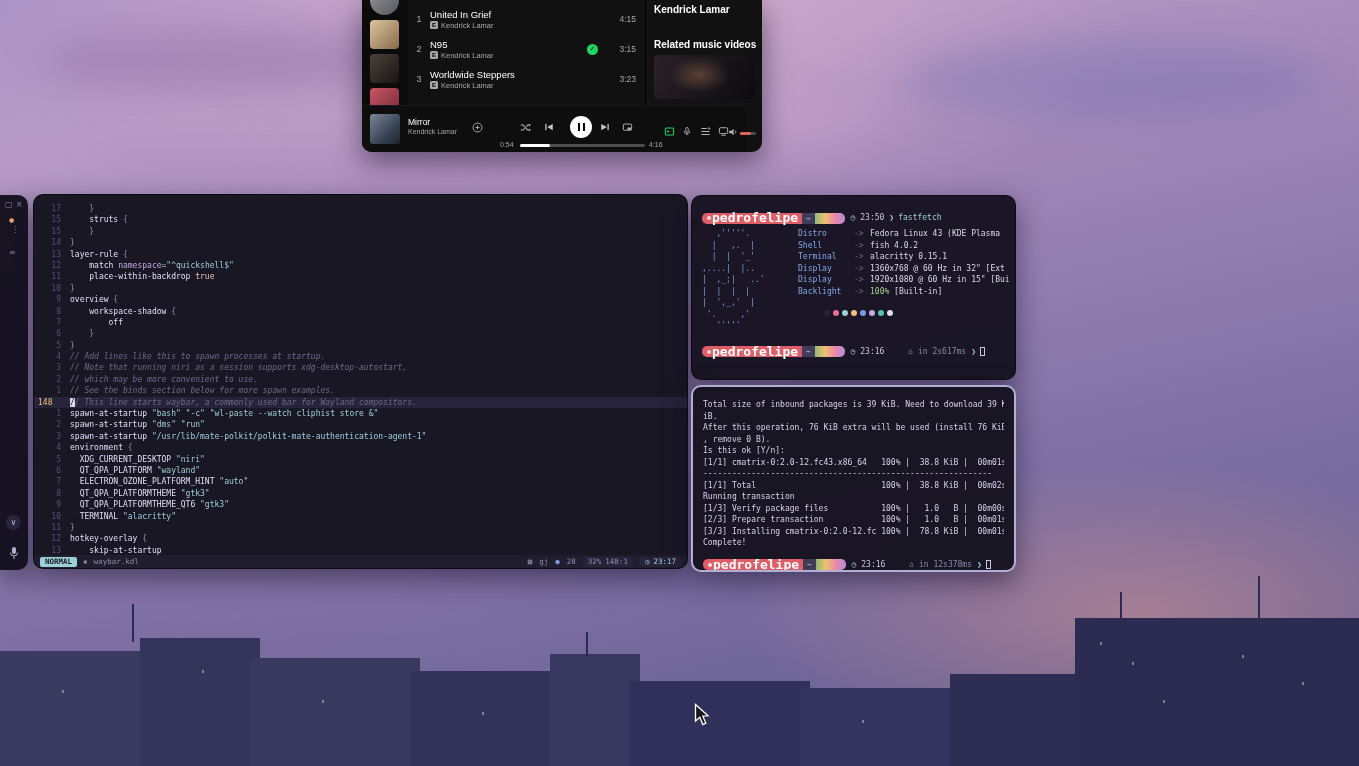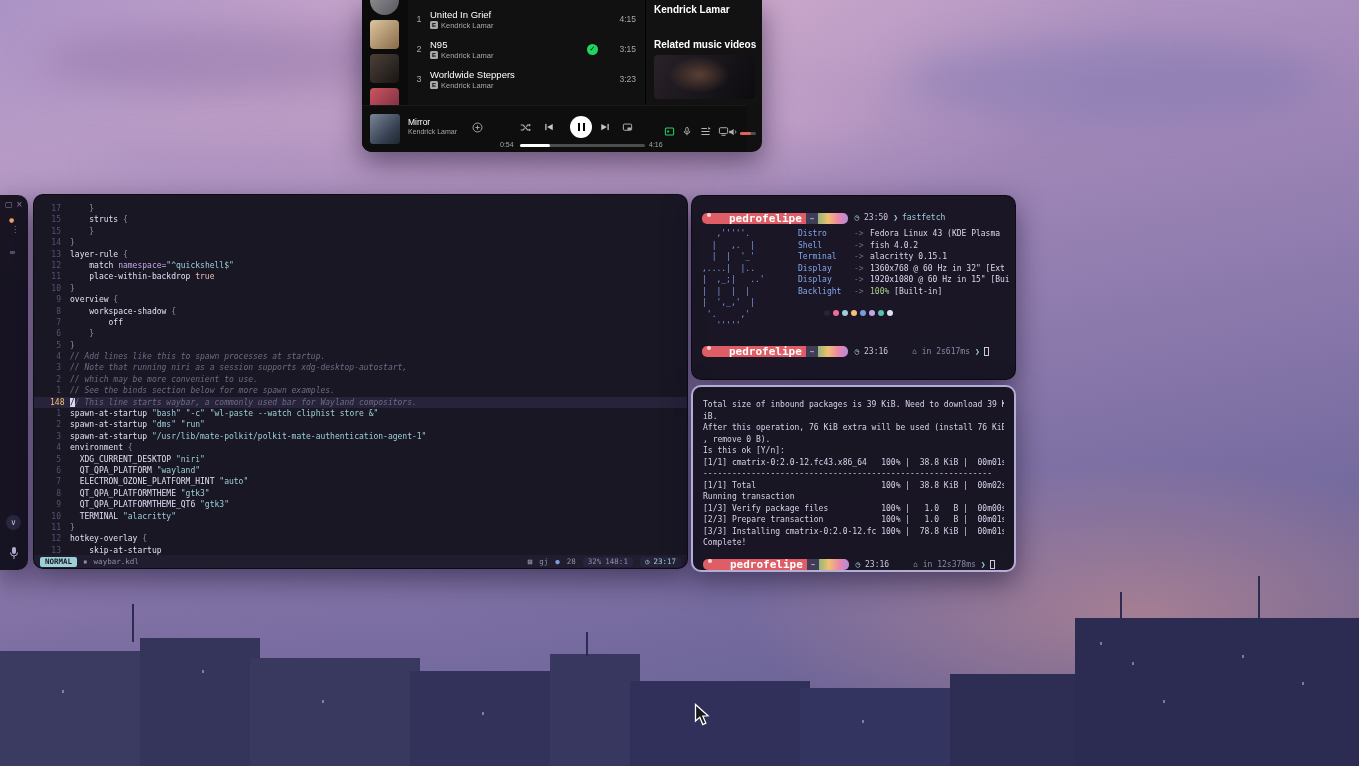--- a/index.html
+++ b/index.html
@@ -60,36 +60,36 @@
   .pn-glyph{font-size:8px;line-height:8px}
   .pn-circle{width:15px;height:15px;border-radius:50%;background:#2a2740;color:#c7c4e0;display:flex;align-items:center;justify-content:center;font-size:8px}
 
   
   #editor{left:33px;top:194px;width:655px;height:375px;background:#191724;border:1px solid rgba(0,0,0,.45);overflow:hidden;font-family:"DejaVu Sans Mono",monospace;font-size:8px}
   #editor-code{position:absolute;left:0;right:0;top:8px}
   .cl{display:flex;height:11.4px;line-height:11.4px}
   .cl .gut{width:36px;text-align:right;padding-right:9px;color:#565072;flex:none}
   .cl .code{flex:1;white-space:pre;overflow:hidden}
   .cl.cur{background:#26233a}
-  .cl.cur .gut{color:#f6c177;text-align:left;padding-left:16px}
+  .cl.cur .gut{color:#f6c177;text-align:left;padding-left:4px}
   .c-p{color:#908caa}.c-t{color:#e0def4}.c-a{color:#c4a7e7}.c-s{color:#9ccfd8}.c-b{color:#ebbcba}
   .c-c{color:#6e6a86;font-style:italic}
   .c-x{background:#dcd8f0;color:#191724}
   #statusbar{position:absolute;left:0;right:0;bottom:0;height:13px;background:#1f1d2e;display:flex;align-items:center;font-size:7.5px;color:#908caa;padding:0 6px;gap:6px;border-radius:0 0 9px 9px}
   .mode{background:#9ccfd8;color:#191724;font-weight:bold;padding:0 5px;border-radius:2px;height:10px;line-height:10px}
   .sb-right{margin-left:auto;display:flex;align-items:center;gap:7px}
   .sb-seg{background:#26233a;padding:0 5px;border-radius:2px;height:10px;line-height:10px;display:flex;gap:4px;align-items:flex-end}
   .sb-clock{color:#9ccfd8}
   .sb-diag{color:#7b9ae0}
 
   
   #term-ff{left:691px;top:195px;width:325px;height:185px;padding:16px 10px 0}
   #term-dnf{left:691px;top:385px;width:325px;height:187px;padding:12px 10px 0;border:2px solid #b3aed6}
   .prompt{display:flex;align-items:center;height:12px;white-space:pre}
-  .p-user{background:#de5d66;color:#fff;border-radius:5px 0 0 5px;padding:0 4px 0 5px;height:11px;font-weight:bold;font-size:11px;display:flex;align-items:flex-start;gap:18px}
+  .p-user{background:#de5d66;color:#fff;border-radius:5px 0 0 5px;padding:0 4px 0 5px;height:11px;font-weight:bold;font-size:13px;display:flex;align-items:center;gap:1px}
   .p-dot{width:4px;height:4px;background:#ffd9d9;border-radius:50%}
   .p-path{background:#413d59;color:#e0def4;height:11px;line-height:11px;padding:0 4px;font-size:7.5px}
   .p-grad{width:30px;height:11px;border-radius:0 5px 5px 0;background:linear-gradient(90deg,#92b877,#f0c070,#ec87a8,#b48bd8)}
   .p-time{margin-left:6px;color:#c9c6e2}
   .p-clock{color:#9ccfd8}
   .p-arrow{color:#9ccfd8;font-weight:bold;margin-left:5px}
   .p-cmd{color:#9ccfd8;margin-left:4px}
   .p-dur{color:#8b87a8;margin-left:24px}
   .p-cursor{display:inline-block;width:5px;height:9px;border:1px solid #cbc8e4;margin-left:4px}
   .ff-body{display:flex;margin-top:4px}

